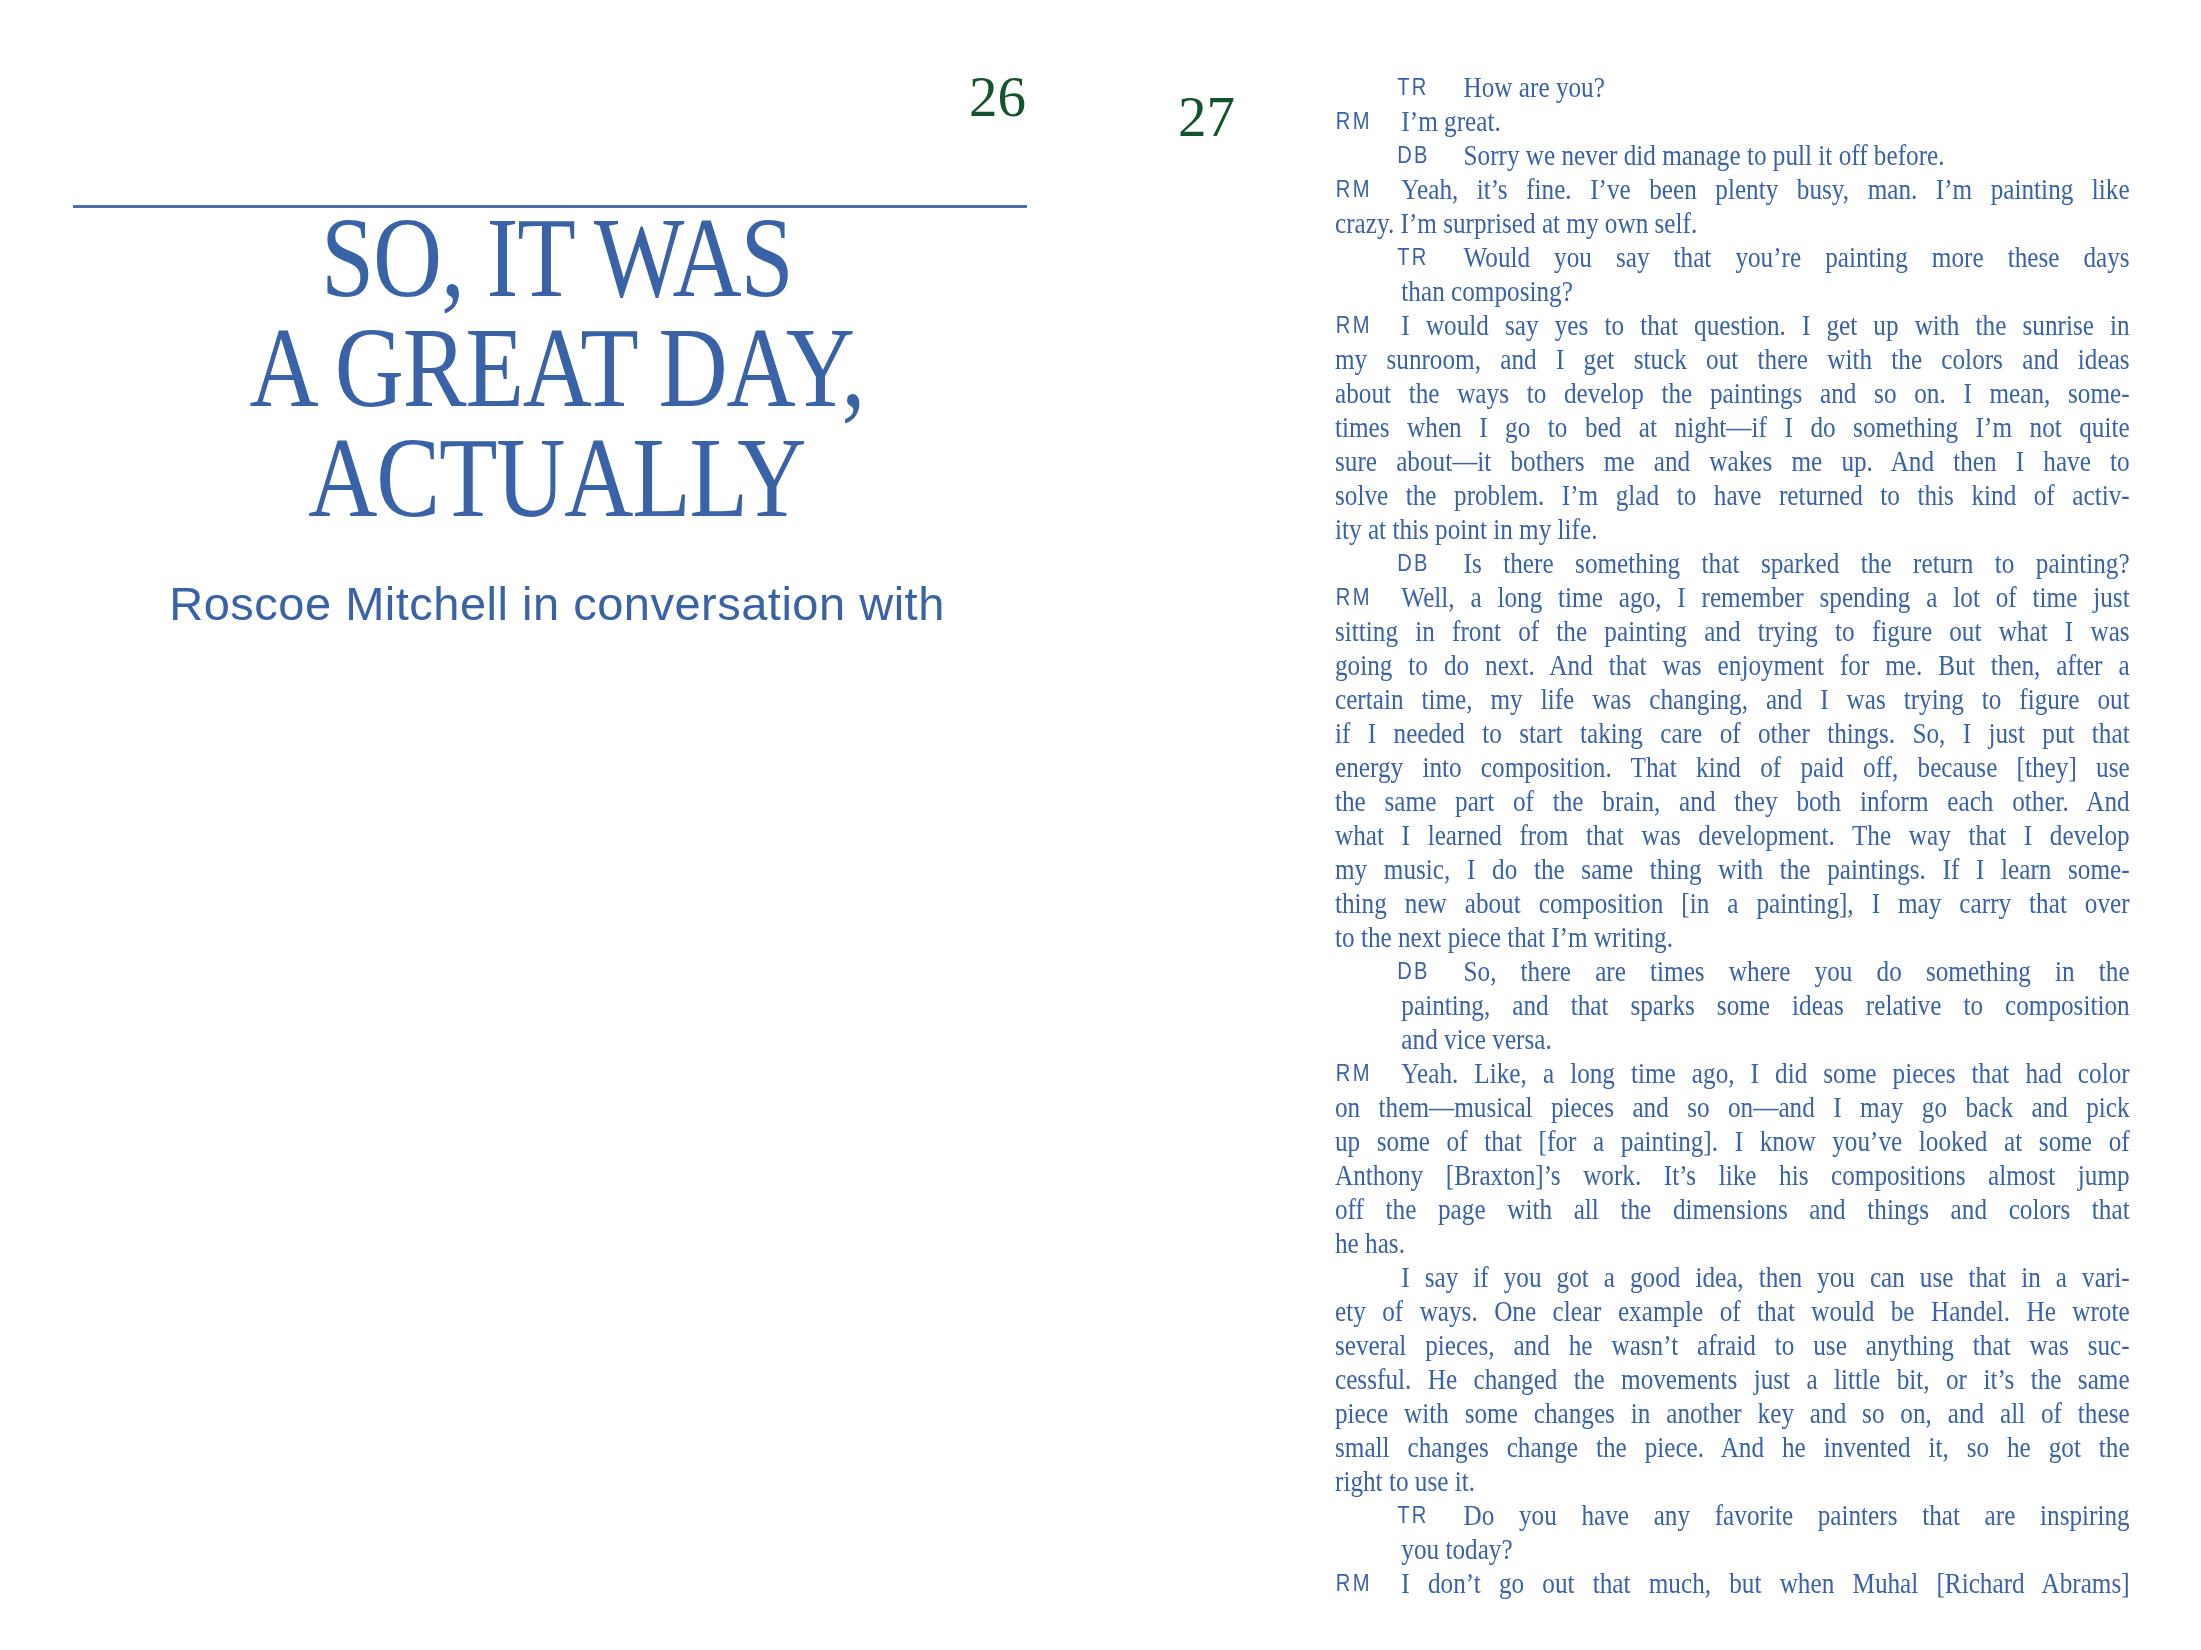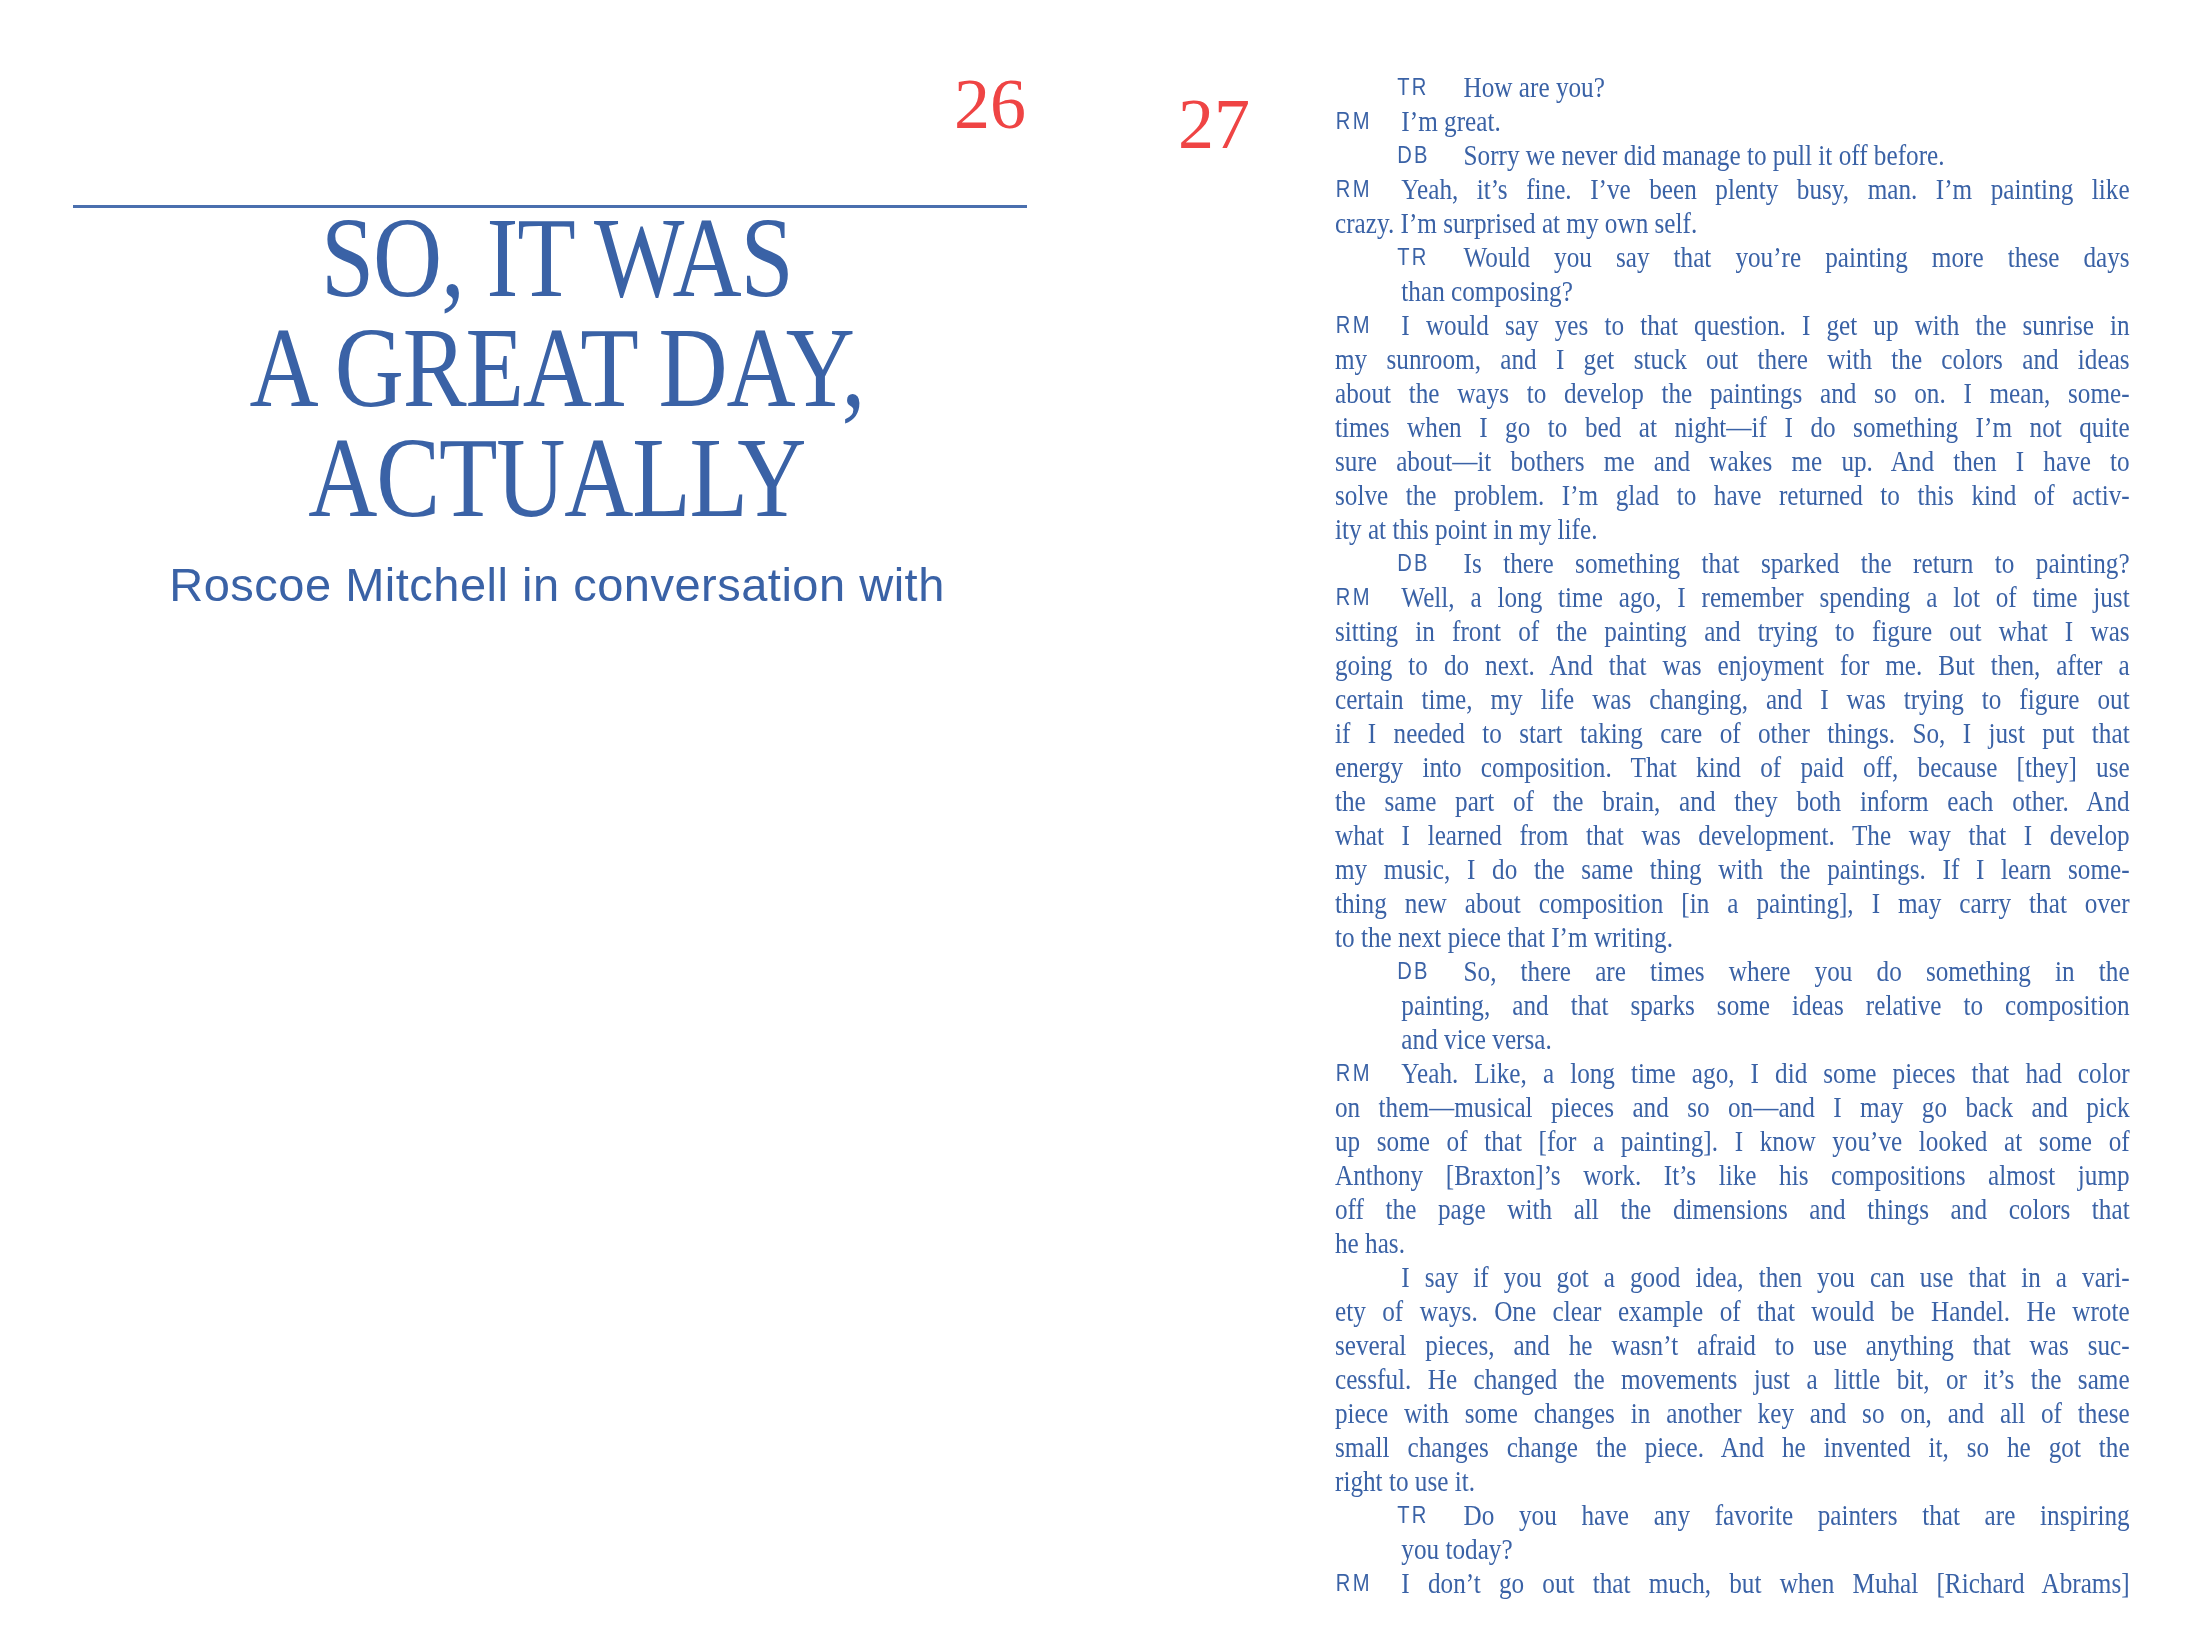--- a/index.html
+++ b/index.html
@@ -11,23 +11,23 @@
     overflow: hidden;
     font-family: "Liberation Serif", serif;
     color: #3a62a6;
   }
 
   
   .pagenum {
     position: absolute;
     top: 68px;
     font-family: "Liberation Serif", serif;
-    font-size: 72px;
+    font-size: 57px;
     line-height: 1;
-    color: #ef4444;
+    color: #14532d;
   }
   .pagenum.left { left: 918px; width: 108px; text-align: right; }
   .pagenum.right { left: 1178px; margin-top: 20px; }
 
   
   .title-rule {
     position: absolute;
     left: 73px;
     top: 205px;
     width: 954px;
@@ -48,21 +48,21 @@
     letter-spacing: -1.4px;
     transform: scaleX(0.84);
     transform-origin: left top;
     white-space: nowrap;
   }
 
   
   .article-subtitle {
     position: absolute;
     left: 91px;
-    top: 554px;
+    top: 573px;
     width: 932px;
     text-align: center;
     font-family: "Liberation Sans", sans-serif;
     font-size: 47px;
     line-height: 62px;
     letter-spacing: 0.5px;
     white-space: nowrap;
   }
 
   

